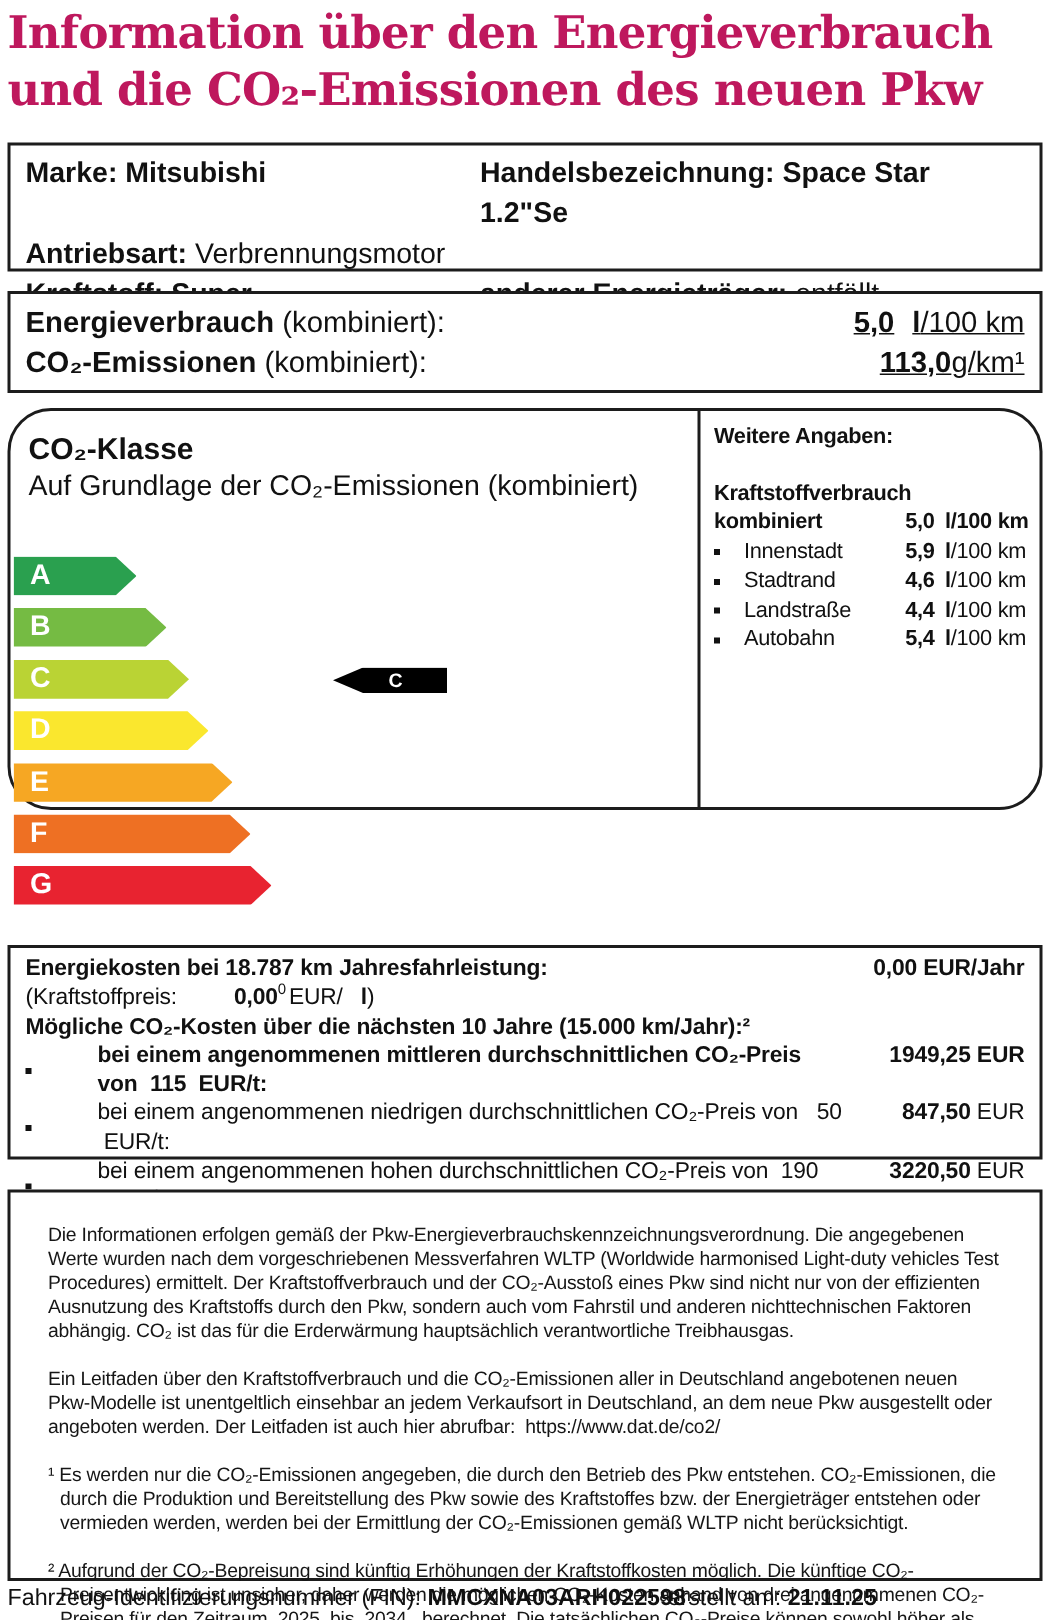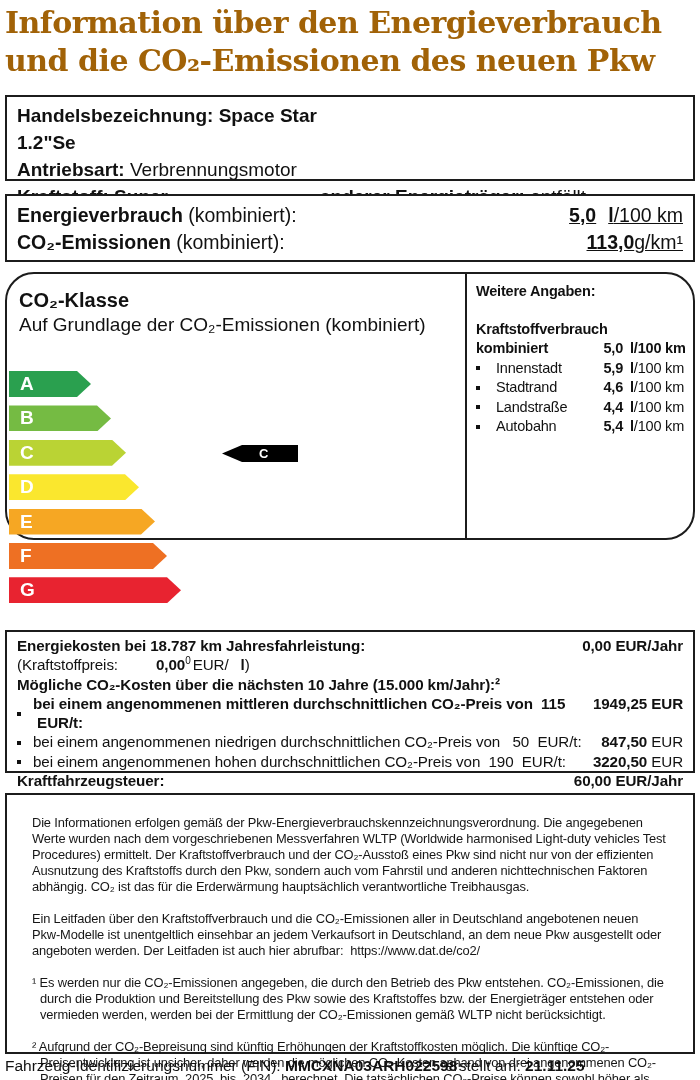--- a/index.html
+++ b/index.html
@@ -2,21 +2,21 @@
 <html lang="de"><head>
 <meta charset="utf-8">
 <style>
   * { margin:0; padding:0; box-sizing:border-box; }
   body { background:#ffffff; font-family:"Liberation Sans","DejaVu Sans",sans-serif; color:#111; }
   .page { position:relative; width:700px; height:1080px; background:#fff; overflow:hidden; }
 
   
   .title { position:absolute; top:4px; left:5px; right:5px;
            font-family:"DejaVu Serif","Liberation Serif",serif;
-           font-weight:bold; font-size:30px; line-height:38px; letter-spacing:-0.5px; color:#a16207; }
+           font-weight:bold; font-size:30px; line-height:38px; letter-spacing:-0.5px; color:#be185d; }
 
   
   .box { position:absolute; left:5px; width:690px; border:2px solid #1c1c1c; background:#fff; }
 
   
   .box-vehicle { top:95px; height:86px; padding:5px 10px; font-size:19px; line-height:27px; }
   .vrow { display:grid; grid-template-columns:303px 1fr; }
   .vrow.single { grid-template-columns:1fr; }
   b, .b { font-weight:bold; }
 
@@ -49,21 +49,21 @@
   .wa-row { display:grid; grid-template-columns:13px 1fr 36px 64px; }
   .wa-row .blt { display:flex; align-items:center; }
   .sq { width:4px; height:4px; background:#111; display:inline-block; }
   .wa-row .lbl2 { padding-left:7px; }
   .wa-row .val { text-align:right; font-weight:bold; }
   .wa-row .unit { padding-left:7px; }
 
   
   .box-costs { top:630px; height:143px; padding:4px 10px; font-size:15.2px; line-height:19.3px; letter-spacing:-0.1px; }
   .cost-line { display:flex; justify-content:space-between; }
-  .cost-bullet { display:grid; grid-template-columns:16px 1fr auto; }
+  .cost-bullet { display:grid; grid-template-columns:16px 1fr auto;gap:32px; }
   .cost-bullet .blt { display:flex; align-items:center; padding-top:1px; }
   .cost-bullet .rv { white-space:pre; }
   .sup0 { font-size:10px; vertical-align:super; line-height:0; }
   .kp-val { margin-left:38px; font-weight:bold; }
   .kp-mid { margin-left:2px; }
   .kp-l { margin-left:12px; font-weight:bold; }
 
   
   .box-fine { top:793px; height:261px; padding:4px 9px 3px 9px; font-size:12.9px; line-height:16px; letter-spacing:-0.15px; color:#161616; }
   .fp { margin:16px; }
@@ -78,20 +78,21 @@
 
 <div class="page">
 
   <div class="title">
     <div>Information über den Energieverbrauch</div>
     <div>und die CO₂-Emissionen des neuen Pkw</div>
   </div>
 
   <div class="box box-vehicle">
     <div class="vrow">
+      <div><b>Marke:</b> <b>Mitsubishi</b></div>
       <div><b>Handelsbezeichnung:</b> <b>Space Star 1.2"Se</b></div>
     </div>
     <div class="vrow single">
       <div><b>Antriebsart:</b> <span>Verbrennungsmotor</span></div>
     </div>
     <div class="vrow">
       <div><b>Kraftstoff:</b> <b>Super</b></div>
       <div><b>anderer Energieträger:</b> <span>entfällt</span></div>
     </div>
   </div>

